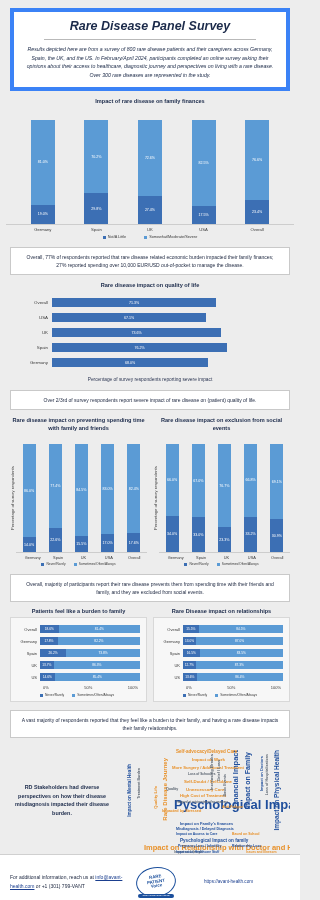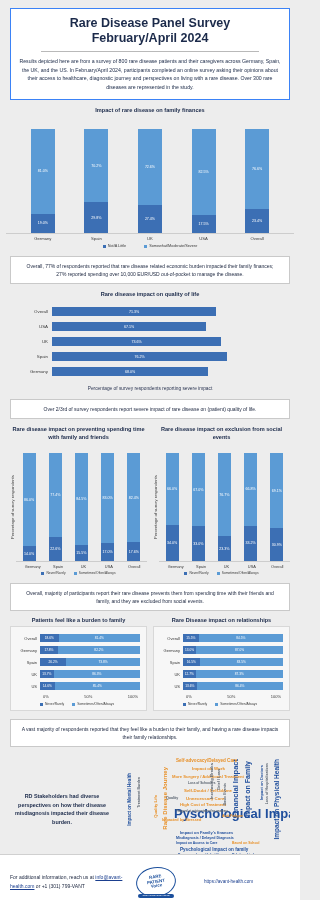--- a/index.html
+++ b/index.html
@@ -7,22 +7,22 @@
     width: 300px; height: 900px;
     background: #ededed;
     font-family: "Liberation Sans", sans-serif;
     color: #1f2a44;
     overflow: hidden;
   }
   .page { width: 300px; height: 900px; position: relative; background: #ededed; padding: 0 6px; }
 
   
   .header-card {
-    background: #fff; border: 1px solid #3b82f6;
-    margin: 8px 4px 0 4px; padding: 7px 8px 8px 8px;
+    background: #fff; border: 4px solid #3b82f6;
+    margin: 8px 4px 0 4px; padding: 7px 8px 8px 8px; font-style: italic;
   }
   .title { text-align: center; font-size: 12.5px; font-weight: bold; line-height: 1.2; color: #1b2a4a; }
   .title-rule { height: 1px; background: #b9b9b9; margin: 5px 22px 5px 22px; }
   .intro { text-align: center; font-size: 5.2px; line-height: 1.65; color: #22304d; }
 
   
   .chart-title { text-align: center; font-size: 5.6px; font-weight: bold; margin: 7px 0 3px 0; color: #1b2a4a; }
   .chart-title.two-line { line-height: 1.35; }
 
   
@@ -114,21 +114,20 @@
   .avant-url { font-size: 4.6px; color: #1b3f8f; margin-left: 22px; }
 </style>
 </head>
 <body>
 
 <div class="page">
 
   <div class="header-card">
     <div class="title">
       <div>Rare Disease Panel Survey</div>
-      <div>February/April 2024</div>
     </div>
     <div class="title-rule"></div>
     <div class="intro">Results depicted here are from a survey of 800 rare disease patients and their caregivers across Germany, Spain, the UK, and the US. In February/April 2024, participants completed an online survey asking their opinions about their access to healthcare, diagnostic journey and perspectives on living with a rare disease. Over 300 rare diseases are represented in the study.</div>
   </div>
 
   <div class="chart-title">Impact of rare disease on family finances</div>
   <div class="vchart1" id="c1-cols">
       <div class="vcol">
         <div class="seg seg-light" style="flex: 81 1 0%;">81.0%</div>
         <div class="seg seg-dark" style="flex: 19 1 0%;">19.0%</div>

